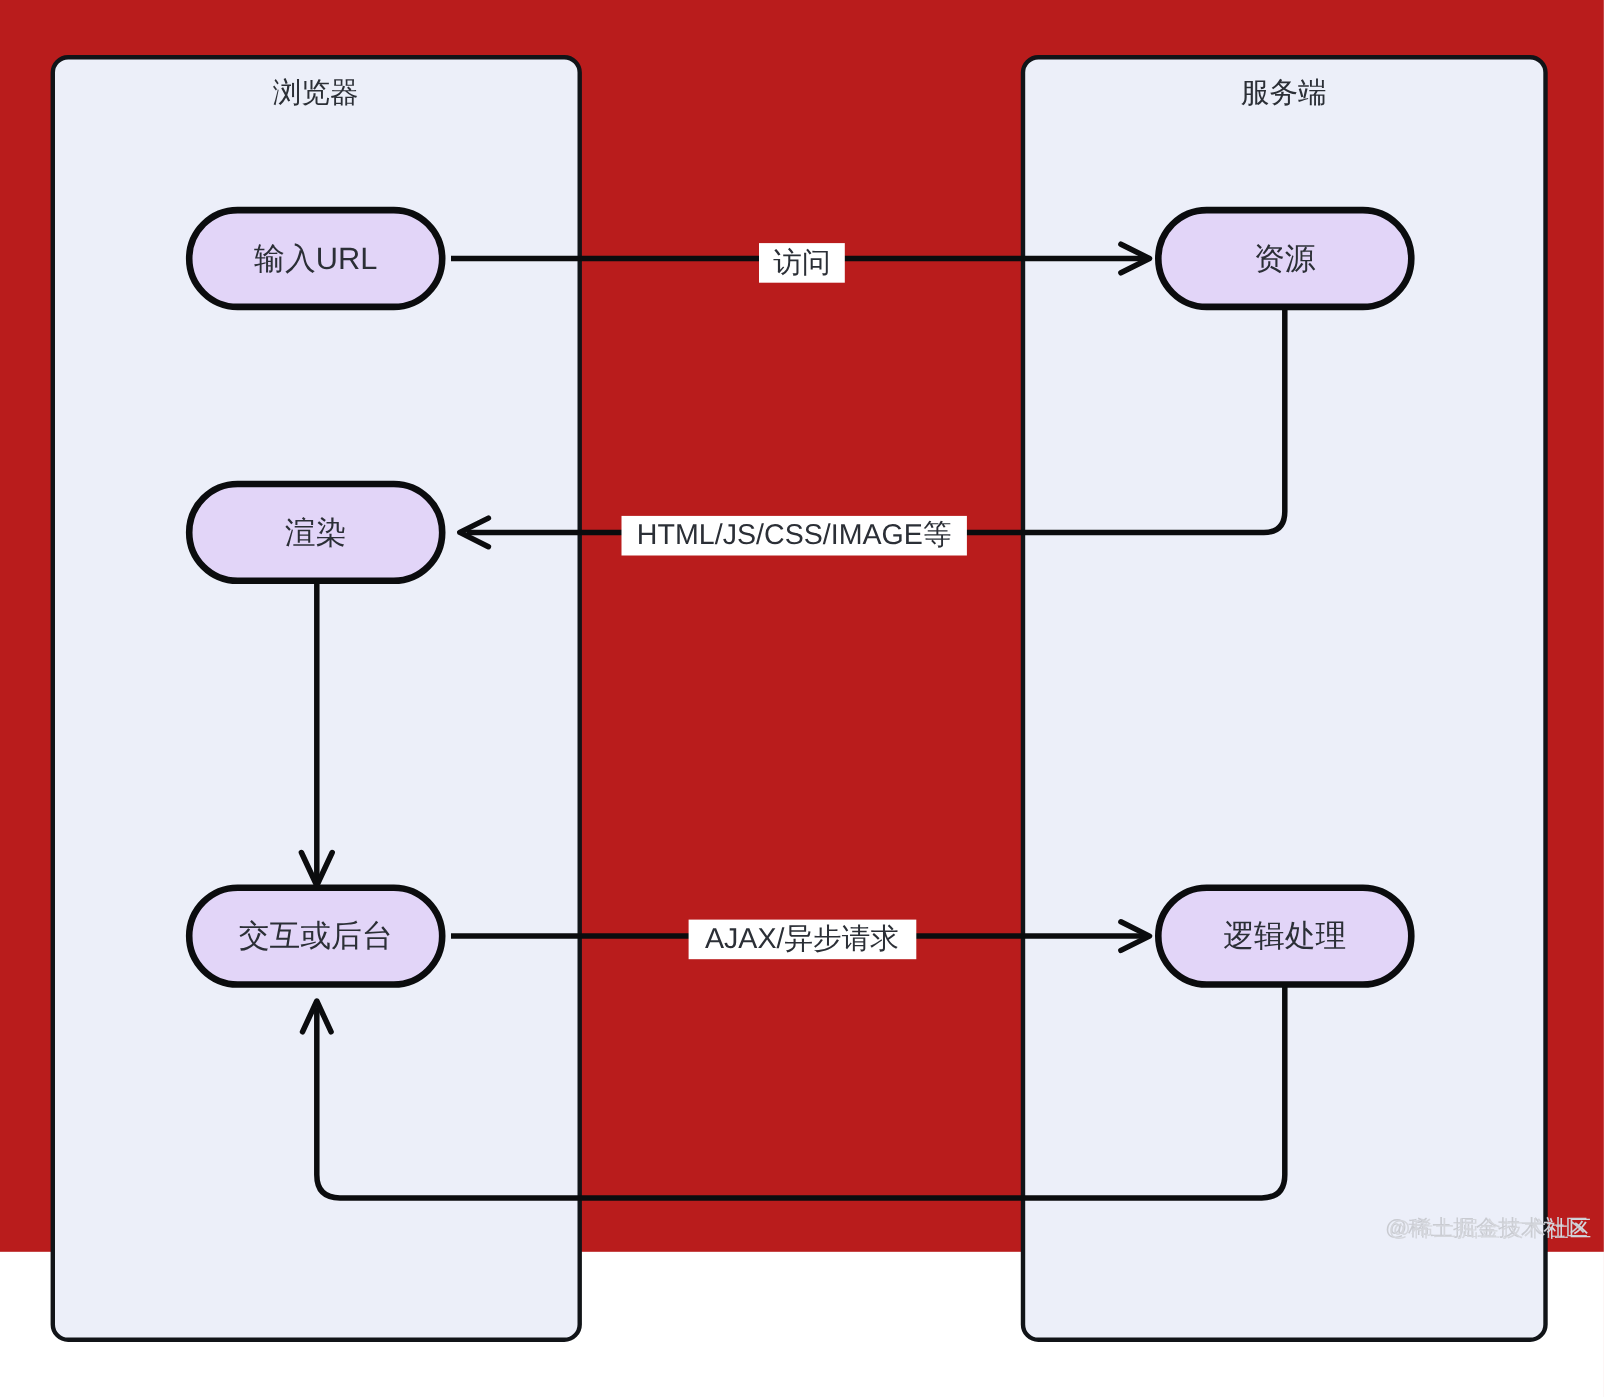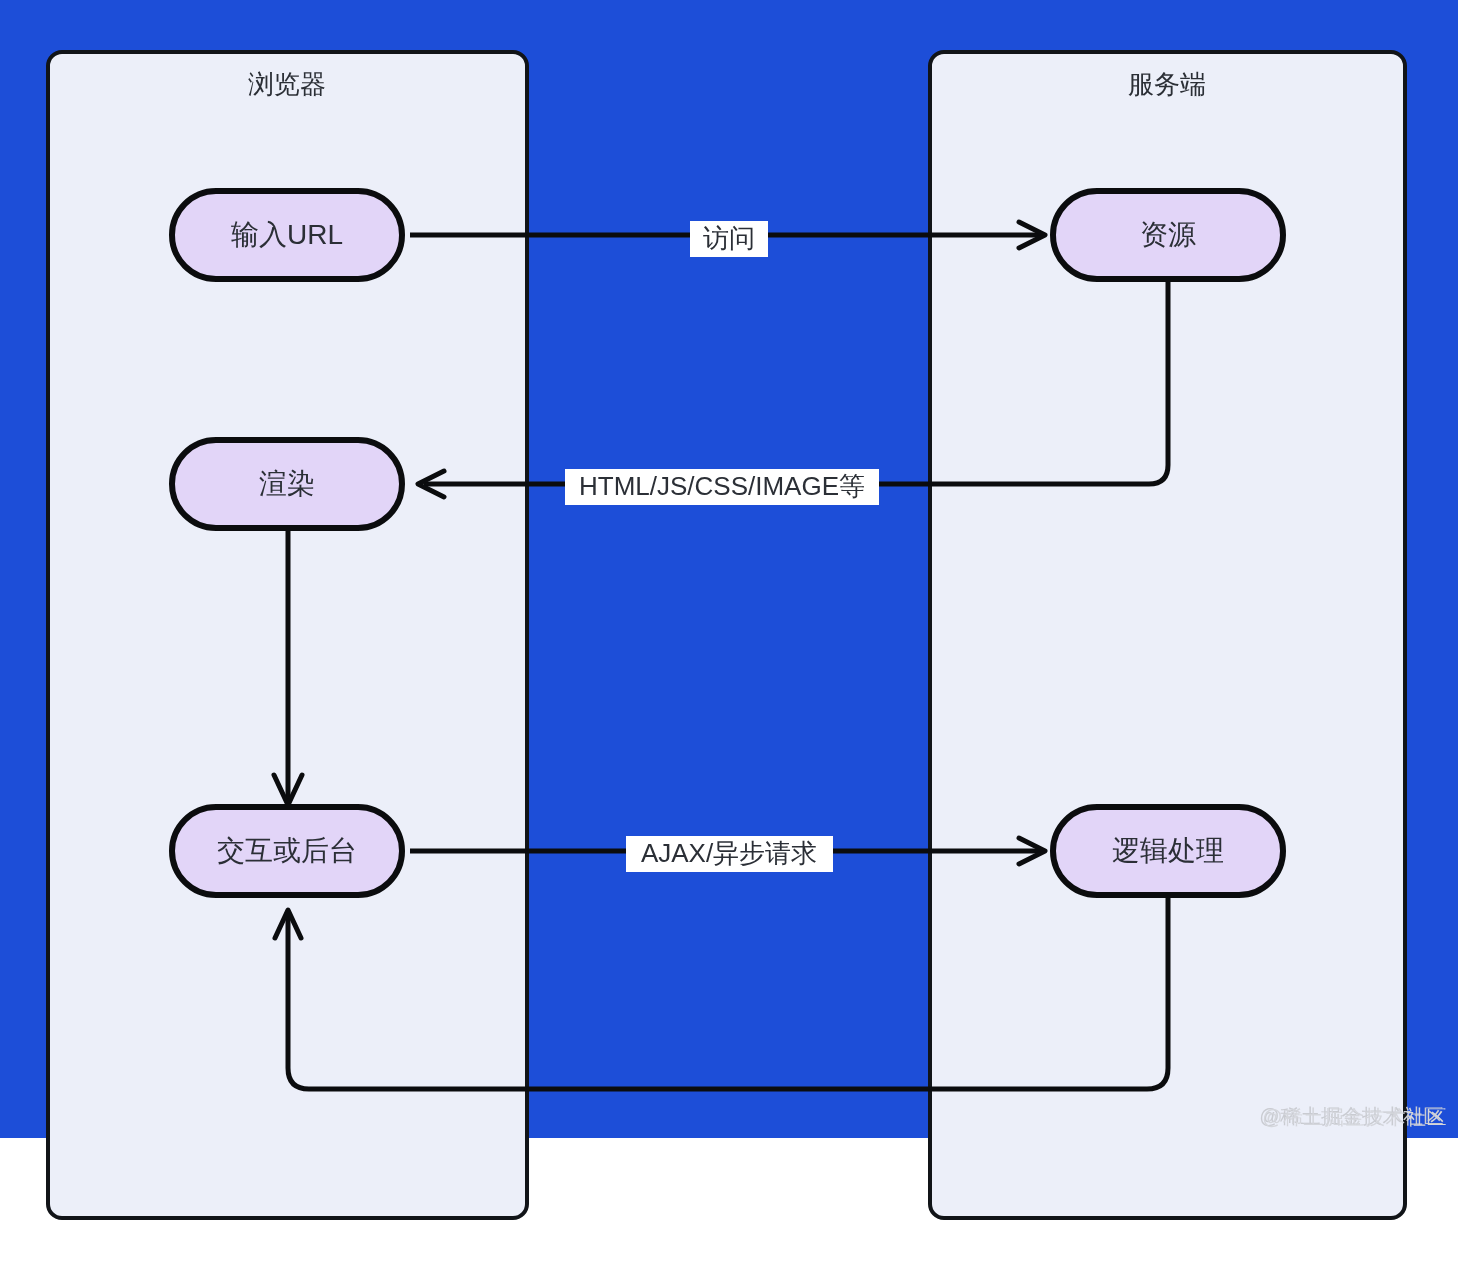--- a/index.html
+++ b/index.html
@@ -10,21 +10,21 @@
   body {
     width: 1458px;
     height: 1270px;
     font-family: "Liberation Sans", "DejaVu Sans", sans-serif;
     overflow: hidden;
   }
   #diagram-root {
     position: relative;
     width: 1458px;
     height: 1138px;
-    background: #1d4ed8;
+    background: #b91c1c;
   }
   svg#flow-svg {
     position: absolute;
     top: 0; left: 0;
     width: 1458px;
     height: 1270px;
     display: block;
   }
   .cluster-rect {
     fill: #eceff9;

